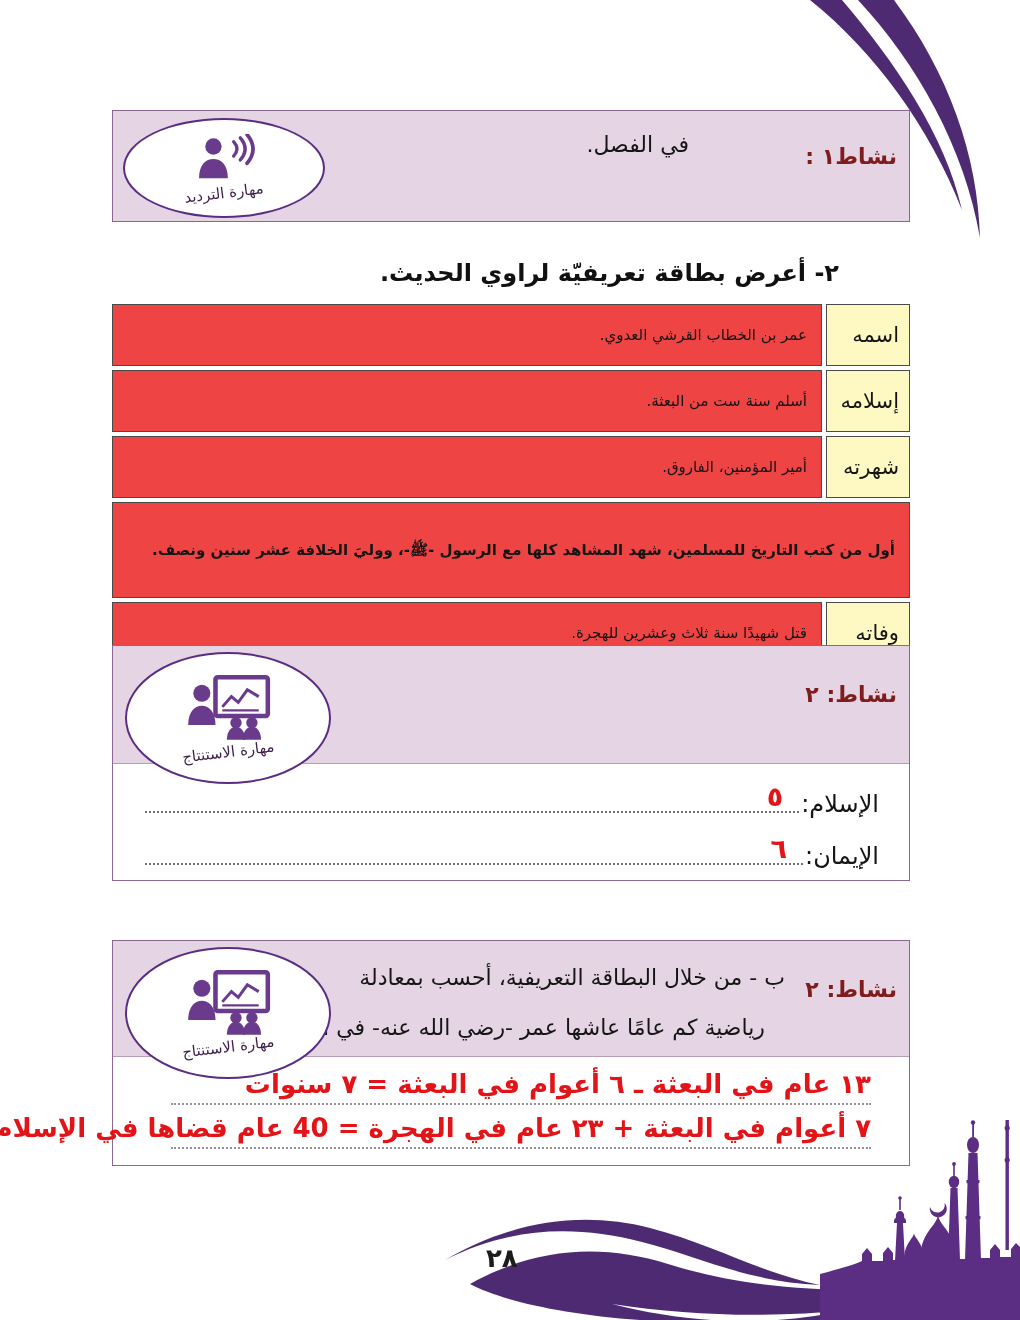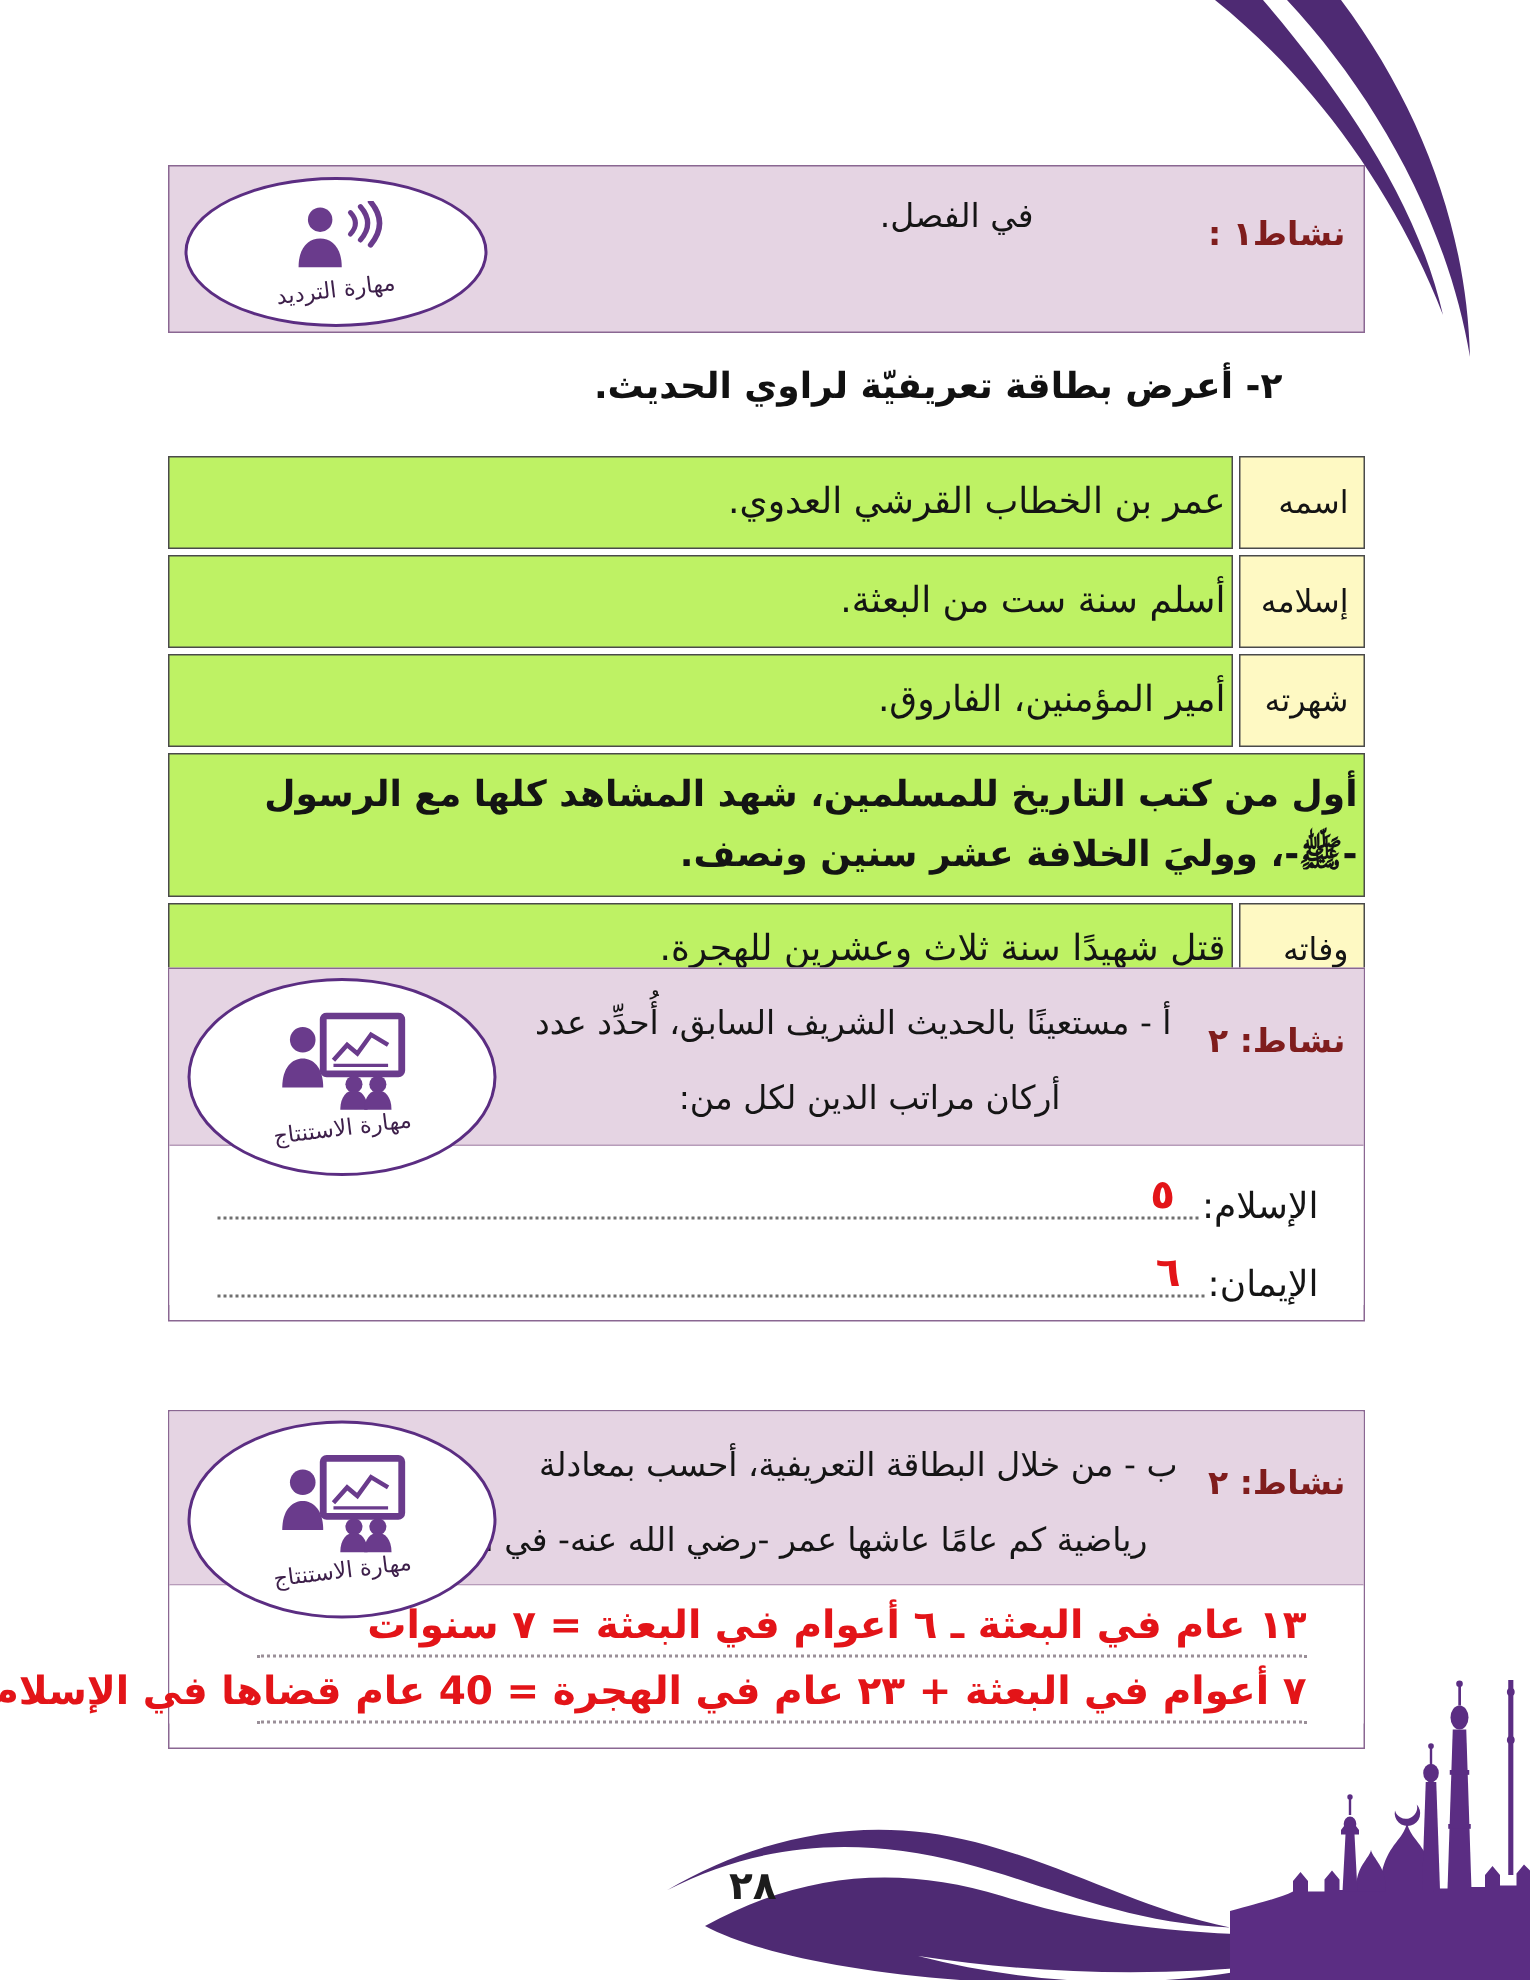--- a/index.html
+++ b/index.html
@@ -49,35 +49,35 @@
     z-index:3;
   }
   .box1 .skill-oval{left:10px;top:7px;width:198px;height:96px;}
   .box2 .skill-oval,.box3 .skill-oval{left:12px;top:6px;width:202px;height:128px;}
   .skill-label{
     font-size:15px;color:#3d1f4a;margin-top:2px;transform:rotate(-7deg);
     white-space:nowrap;
   }
   
   .heading{
-    position:absolute;right:165px;top:243px;margin:0;font-size:24px;
+    position:absolute;right:165px;top:243px;margin:16px;font-size:24px;
     font-weight:bold;color:#111;white-space:nowrap;
   }
   
   .info-table{position:absolute;left:112px;top:304px;width:798px;}
   .trow{display:flex;direction:rtl;column-gap:4px;margin-bottom:4px;}
   .th{
     width:84px;flex:0 0 84px;background:#fef9c3;border:1px solid #4a4a4a;
     box-sizing:border-box;display:flex;align-items:center;justify-content:flex-start;
     padding:0 10px;font-size:21px;
   }
   .td{
-    flex:1;background:#bef264;border:1px solid #4a4a4a;box-sizing:border-box;
+    flex:1;background:#ef4444;border:1px solid #4a4a4a;box-sizing:border-box;
     display:flex;align-items:center;justify-content:flex-start;
-    padding:4px 4px;font-size:24px;line-height:1.65;text-align:right;
+    padding:4px 14px;font-size:15px;line-height:1.65;text-align:right;
   }
   .r-small{height:62px;}
   .r-big{height:96px;}
   .r-small .th,.r-small .td{height:62px;}
   .r-big .th,.r-big .td{height:96px;font-weight:bold;}
   
   .ans-area{padding:26px 30px 0 24px;}
   .ans-row{display:flex;direction:rtl;align-items:flex-end;margin-bottom:24px;}
   .ans-label{font-size:24px;color:#151515;white-space:nowrap;}
   .leader{
@@ -143,24 +143,20 @@
     </div>
     <div class="trow r-small">
       <div class="th">وفاته</div>
       <div class="td">قتل شهيدًا سنة ثلاث وعشرين للهجرة.</div>
     </div>
   </div>
 
   <section class="act-box box2">
     <div class="box-head">
       <div class="act-label">نشاط: ٢</div>
-      <div class="act-lines">
-        <div>أ - مستعينًا بالحديث الشريف السابق، أُحدِّد عدد</div>
-        <div class="line-indent-2">أركان مراتب الدين لكل من:</div>
-      </div>
     </div>
     <div class="box-body ans-area">
       <div class="ans-row">
         <span class="ans-label">الإسلام:</span>
         <span class="leader">
           <span class="ans-val">٥</span>
         </span>
       </div>
       <div class="ans-row">
         <span class="ans-label">الإيمان:</span>

